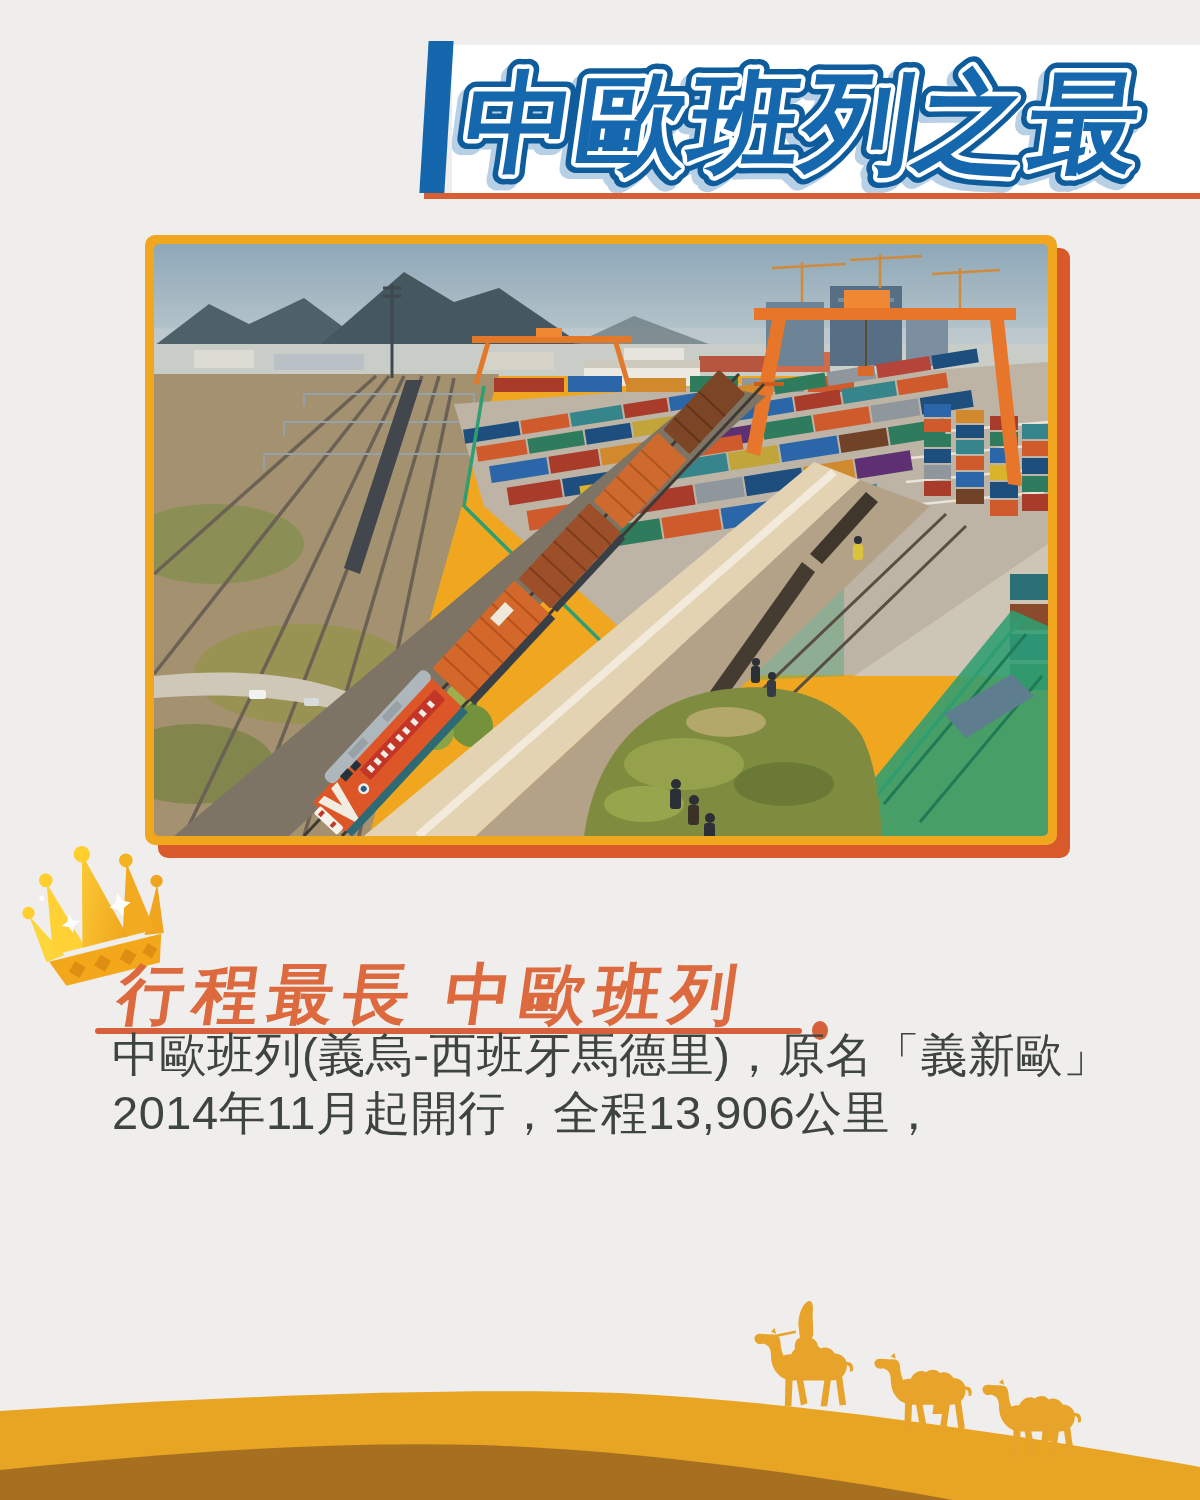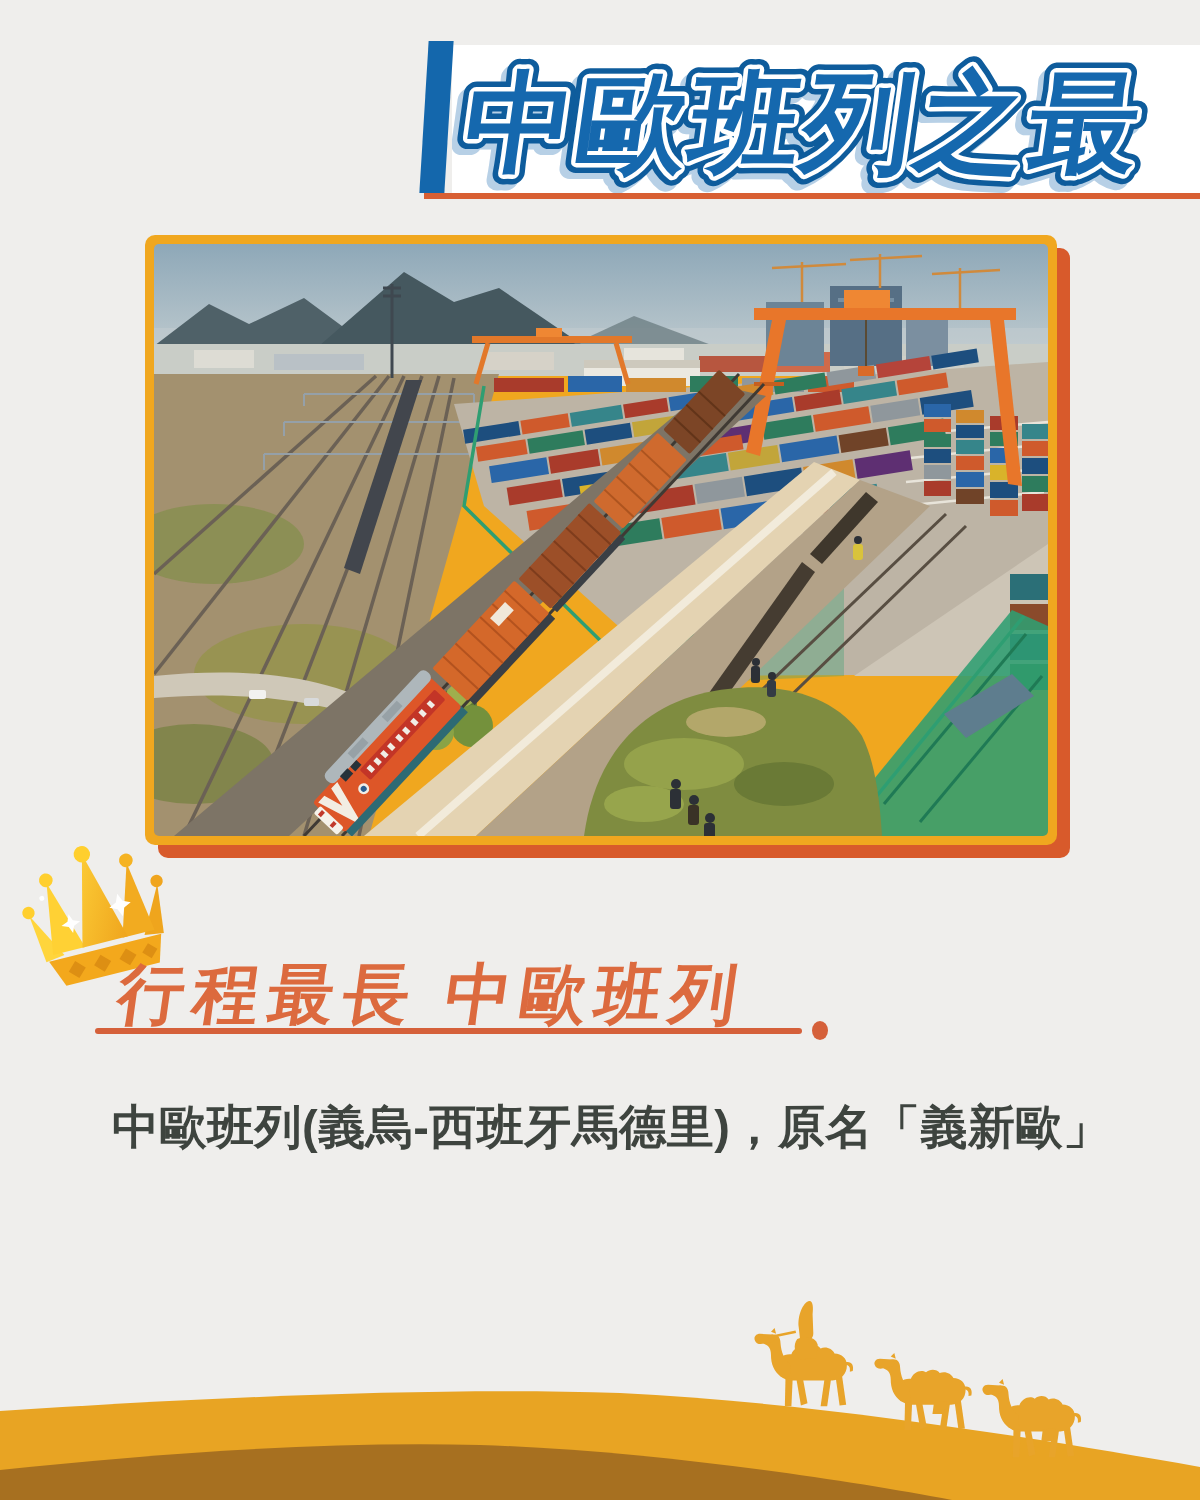--- a/index.html
+++ b/index.html
@@ -22,21 +22,21 @@
   
   .photo-shadow{position:absolute;left:158px;top:248px;width:912px;height:610px;background:#d85a2b;border-radius:10px;}
   .photo-frame{position:absolute;left:145px;top:235px;width:912px;height:610px;background:#f0a71f;border-radius:10px;}
   .photo-frame svg{position:absolute;left:9px;top:9px;border-radius:5px;display:block;}
   
   .crown{position:absolute;left:14px;top:844px;transform:rotate(-14deg);}
   .section-heading{position:absolute;left:112px;top:950px;font-size:66px;font-weight:bold;color:#dc6a3e;
                    letter-spacing:9px;transform:skewX(-8deg);transform-origin:left bottom;white-space:nowrap;}
   .heading-rule{position:absolute;left:95px;top:1028px;width:707px;height:6px;background:#d5603a;border-radius:3px;}
   .heading-rule-dot{position:absolute;left:812px;top:1021px;width:16px;height:19px;border-radius:50%;background:#d5603a;}
-  .body-paragraph{position:absolute;left:112px;top:1098px;width:1060px;font-size:47px;font-weight:bold;
+  .body-paragraph{position:absolute;left:112px;top:1026px;width:1060px;font-size:47px;font-weight:normal;
                   color:#3e443f;line-height:58px;letter-spacing:0.5px;}
   
   .footer-dune{position:absolute;left:0;bottom:0;}
 </style>
 </head>
 <body>
 
 <div class="title-panel">
   <svg class="title-svg" width="748" height="148" viewBox="0 0 748 148">
     <g transform="translate(18,0) skewX(-8)">
@@ -432,20 +432,21 @@
   <path d="M78,40 L80.5,46 L86,48.5 L80.5,51 L78,57 L75.5,51 L70,48.5 L75.5,46 Z" fill="#ffffff"></path>
   <circle cx="24" cy="30" r="1.8" fill="#ffffff"></circle>
 </svg>
 
 <div class="section-heading">行程最長 中歐班列</div>
 <div class="heading-rule"></div>
 <div class="heading-rule-dot"></div>
 
 <div class="body-paragraph">
   <div>中歐班列(義烏-西班牙馬德里)，原名「義新歐」</div>
+  <div>2014年11月起開行，全程13,906公里，</div>
 </div>
 
 <svg class="footer-dune" width="1200" height="235" viewBox="0 0 1200 235">
   <defs>
     <g id="camel">
       <path d="M46,74 L56,74 L54,118 L45,118 Z"></path>
       <path d="M60,76 L69,76 L76,114 L67,117 Z"></path>
       <path d="M100,76 L109,76 L103,118 L94,118 Z"></path>
       <path d="M114,74 L123,74 L129,116 L120,117 Z"></path>
       <path d="M34,64 C34,52 44,46 54,47 C57,38 68,33 75,38 C80,33 90,33 94,39 C101,36 110,39 113,46 C123,46 130,53 130,62 C130,74 122,82 110,83 L54,83 C42,82 34,75 34,64 Z"></path>

